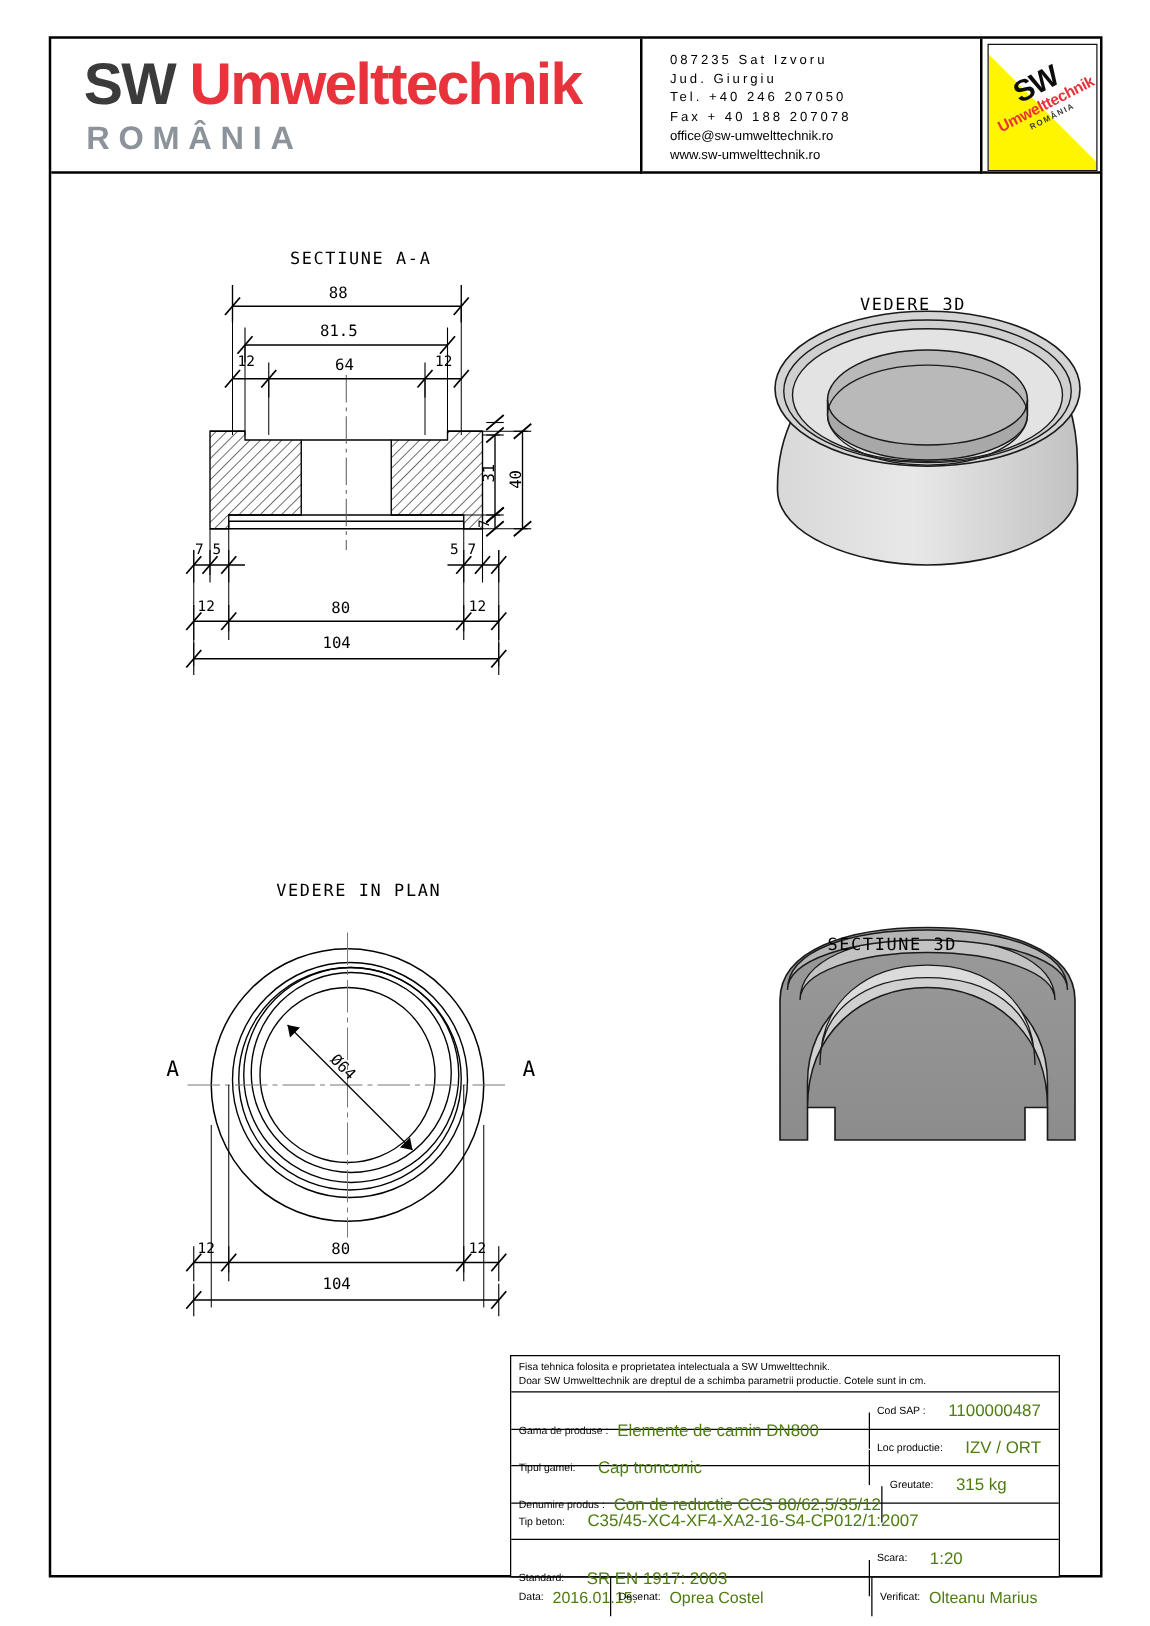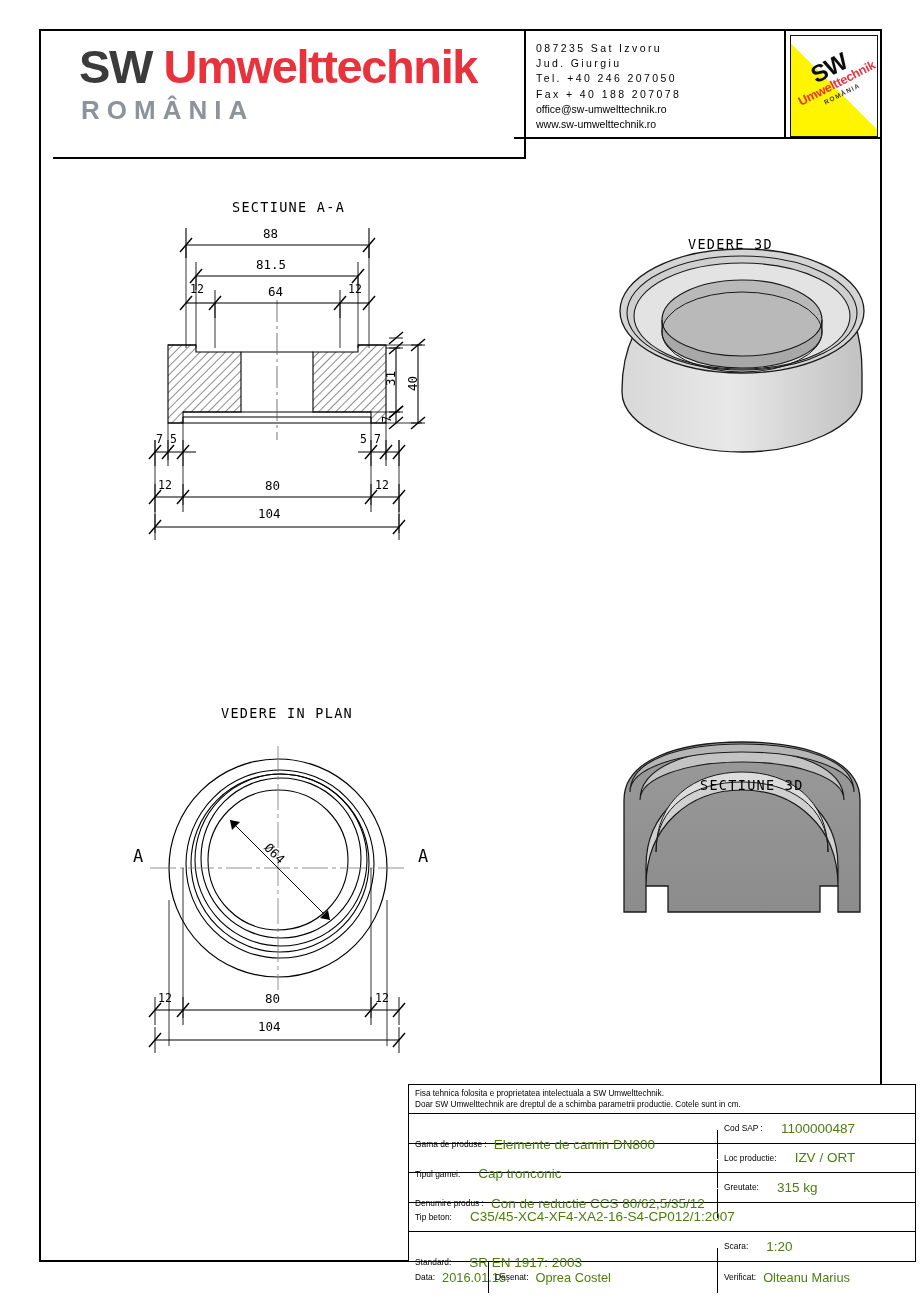--- a/index.html
+++ b/index.html
@@ -3,21 +3,21 @@
 <meta charset="utf-8">
 <style>
   html,body{margin:0;padding:0;background:#ffffff;}
   body{width:920px;height:1301px;position:relative;font-family:"Liberation Sans",sans-serif;-webkit-font-smoothing:antialiased;}
   .page{position:absolute;left:0;top:0;width:920px;height:1301px;background:#fff;overflow:hidden;}
 
   
   .frame{position:absolute;left:39px;top:29px;width:843px;height:1233px;border:2px solid #000;box-sizing:border-box;}
 
   
-  .hdr-logo{position:absolute;left:41px;top:31px;width:473px;height:128px;border-right:2px solid #000;border-bottom:2px solid #000;box-sizing:border-box;margin-left:12px;}
+  .hdr-logo{position:absolute;left:41px;top:31px;width:473px;height:108px;border-right:2px solid #000;border-bottom:2px solid #000;box-sizing:border-box;}
   .hdr-addr{position:absolute;left:514px;top:31px;width:272px;height:108px;border-right:2px solid #000;border-bottom:2px solid #000;box-sizing:border-box;padding-left:46px;}
   .hdr-badge{position:absolute;left:786px;top:31px;width:94px;height:108px;border-bottom:2px solid #000;box-sizing:border-box;}
 
   .logo-main{position:absolute;left:26px;top:12px;font-size:47px;font-weight:bold;letter-spacing:-1.4px;line-height:1;white-space:nowrap;font-family:"Liberation Sans",sans-serif;}
   .logo-sw{color:#3b3b3b;}
   .logo-ut{color:#e8323c;}
   .logo-sub{position:absolute;left:28px;top:66px;font-size:26px;font-weight:bold;letter-spacing:7px;color:#8d939b;line-height:1;font-family:"Liberation Sans",sans-serif;}
 
   .addr{position:absolute;left:22px;top:10px;font-size:10.5px;color:#000;line-height:15.2px;font-family:"Liberation Sans",sans-serif;}
   .addr .sp{letter-spacing:2.4px;font-size:10.5px;}
@@ -32,21 +32,21 @@
   
   .tlabel{position:absolute;font-family:"DejaVu Sans Mono","Liberation Mono",monospace;font-size:13.5px;letter-spacing:1.3px;color:#000;white-space:nowrap;}
   .dim{position:absolute;font-family:"DejaVu Sans Mono","Liberation Mono",monospace;font-size:12.5px;color:#000;white-space:nowrap;letter-spacing:0px;}
   .dim.sm{font-size:11.5px;}
   .vert{transform:rotate(-90deg);transform-origin:50% 50%;}
   .aletter{position:absolute;font-family:"DejaVu Sans Mono","Liberation Mono",monospace;font-size:17px;color:#000;}
 
   svg.dwg{position:absolute;left:0;top:0;width:920px;height:1301px;pointer-events:none;}
 
   
-  .tblock{position:absolute;left:408px;top:1084px;width:508px;height:178px;border:1.6px solid #000;box-sizing:border-box;background:#fff;}
+  .tblock{position:absolute;left:408px;top:1084px;width:440px;height:178px;border:1.6px solid #000;box-sizing:border-box;background:#fff;}
   .tb-row{position:relative;width:100%;border-bottom:1.2px solid #000;box-sizing:border-box;display:flex;align-items:center;}
   .tb-row:last-child{border-bottom:none;}
   .tb-note{height:29px;display:block;padding:3px 0 0 6px;}
   .tb-note div{font-size:8.2px;line-height:11.4px;color:#000;}
   .tb-h25{height:29.5px;}
   .tb-h-last{height:31px;}
   .cell{display:flex;align-items:center;height:100%;box-sizing:border-box;}
   .cL{width:309px;border-right:1.2px solid #000;padding-left:6px;margin-top:32px;}
   .cR{width:163px;padding-left:6px;}
   .cFull{width:100%;padding-left:6px;}
@@ -281,21 +281,21 @@
       <path d="M 630,792 C 630,760 680,744 742,744 C 804,744 854,760 854,792
                C 854,768 804,752 742,752 C 680,752 630,768 630,792 Z" fill="#b5b5b5" stroke="#1a1a1a" stroke-width="1.1"></path>
       <path d="M 656,852 C 656,800 694,772 742,772 C 790,772 828,800 828,852
                C 828,806 790,782 742,782 C 694,782 656,806 656,852 Z" fill="#dcdcdc" stroke="#1a1a1a" stroke-width="1.0"></path>
     </g>
   </svg>
 
   <div class="tlabel" style="left:232px;top:199px;">SECTIUNE A-A</div>
   <div class="tlabel" style="left:688px;top:236px;">VEDERE 3D</div>
   <div class="tlabel" style="left:221px;top:705px;text-align:center;">VEDERE IN PLAN</div>
-  <div class="tlabel" style="left:700px;top:748px;margin-top:29px;">SECTIUNE 3D</div>
+  <div class="tlabel" style="left:662px;top:748px;">SECTIUNE 3D</div>
 
   <div class="dim" style="left:263px;top:226px;">88</div>
   <div class="dim" style="left:256px;top:257px;">81.5</div>
   <div class="dim sm" style="left:190px;top:282px;">12</div>
   <div class="dim" style="left:268px;top:284px;">64</div>
   <div class="dim sm" style="left:348px;top:282px;">12</div>
 
   <div class="dim vert" style="left:383px;top:371px;">31</div>
   <div class="dim vert" style="left:405px;top:376px;">40</div>
   <div class="dim sm vert" style="left:384px;top:412px;">7</div>

